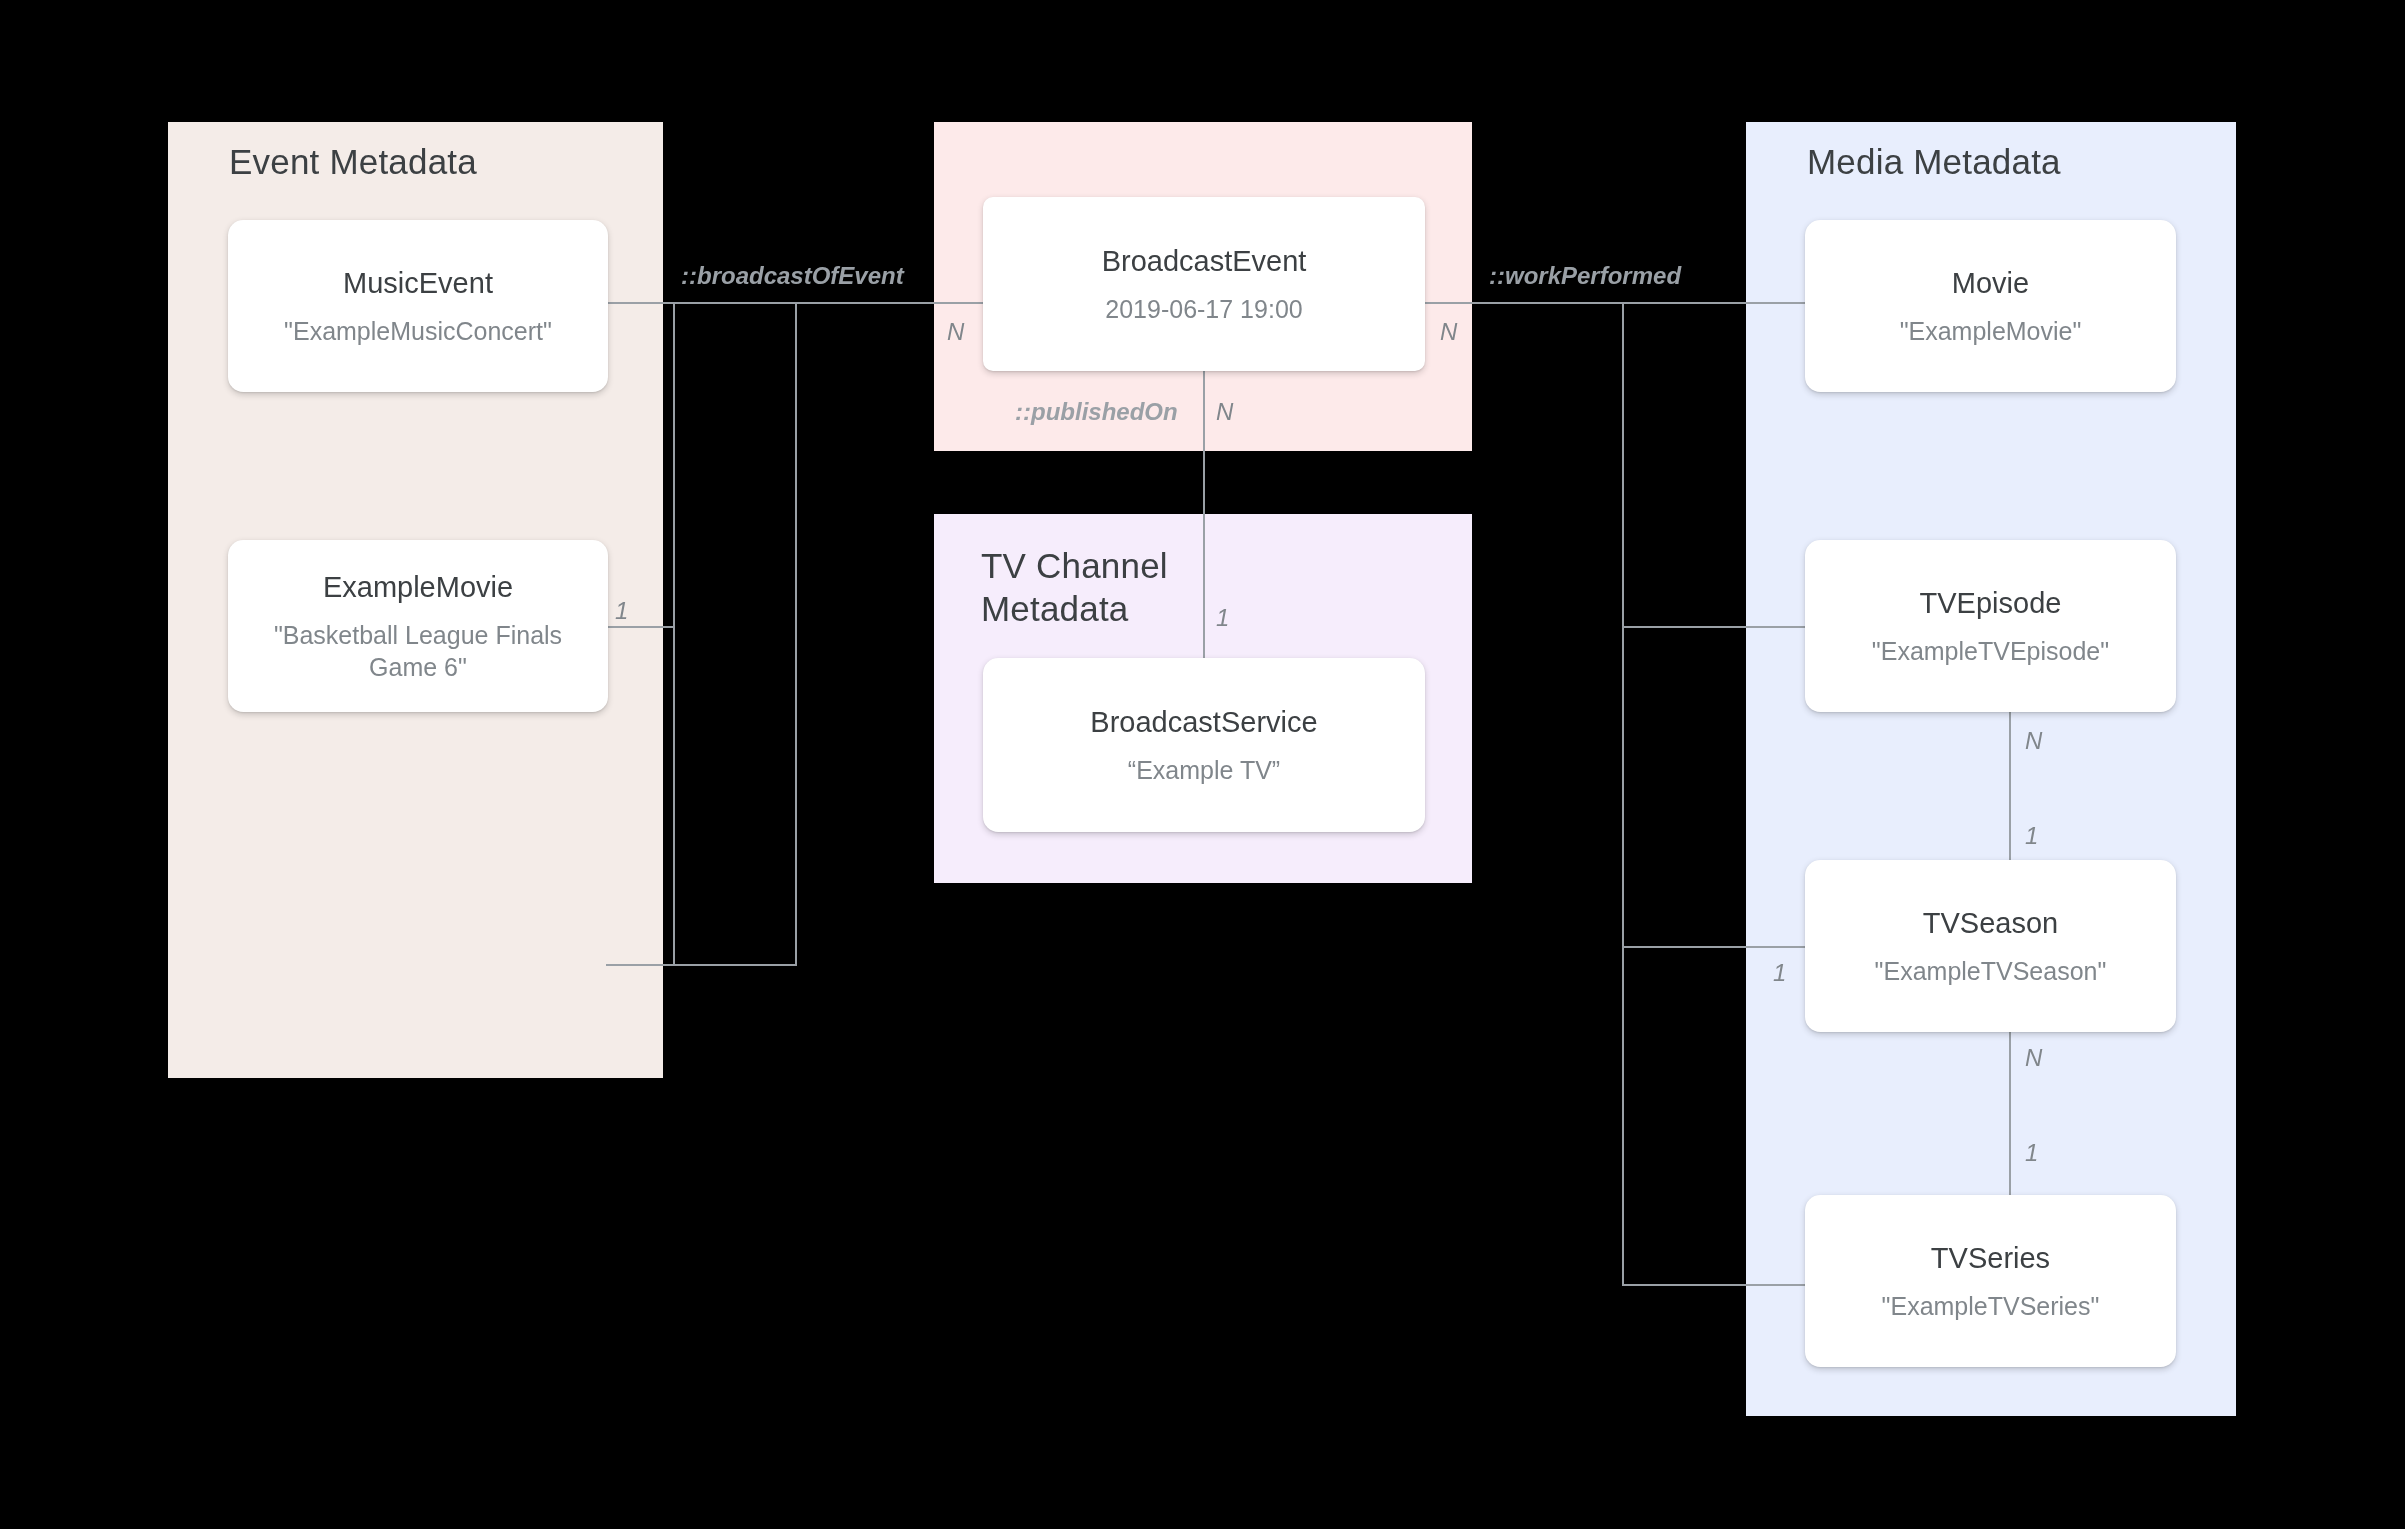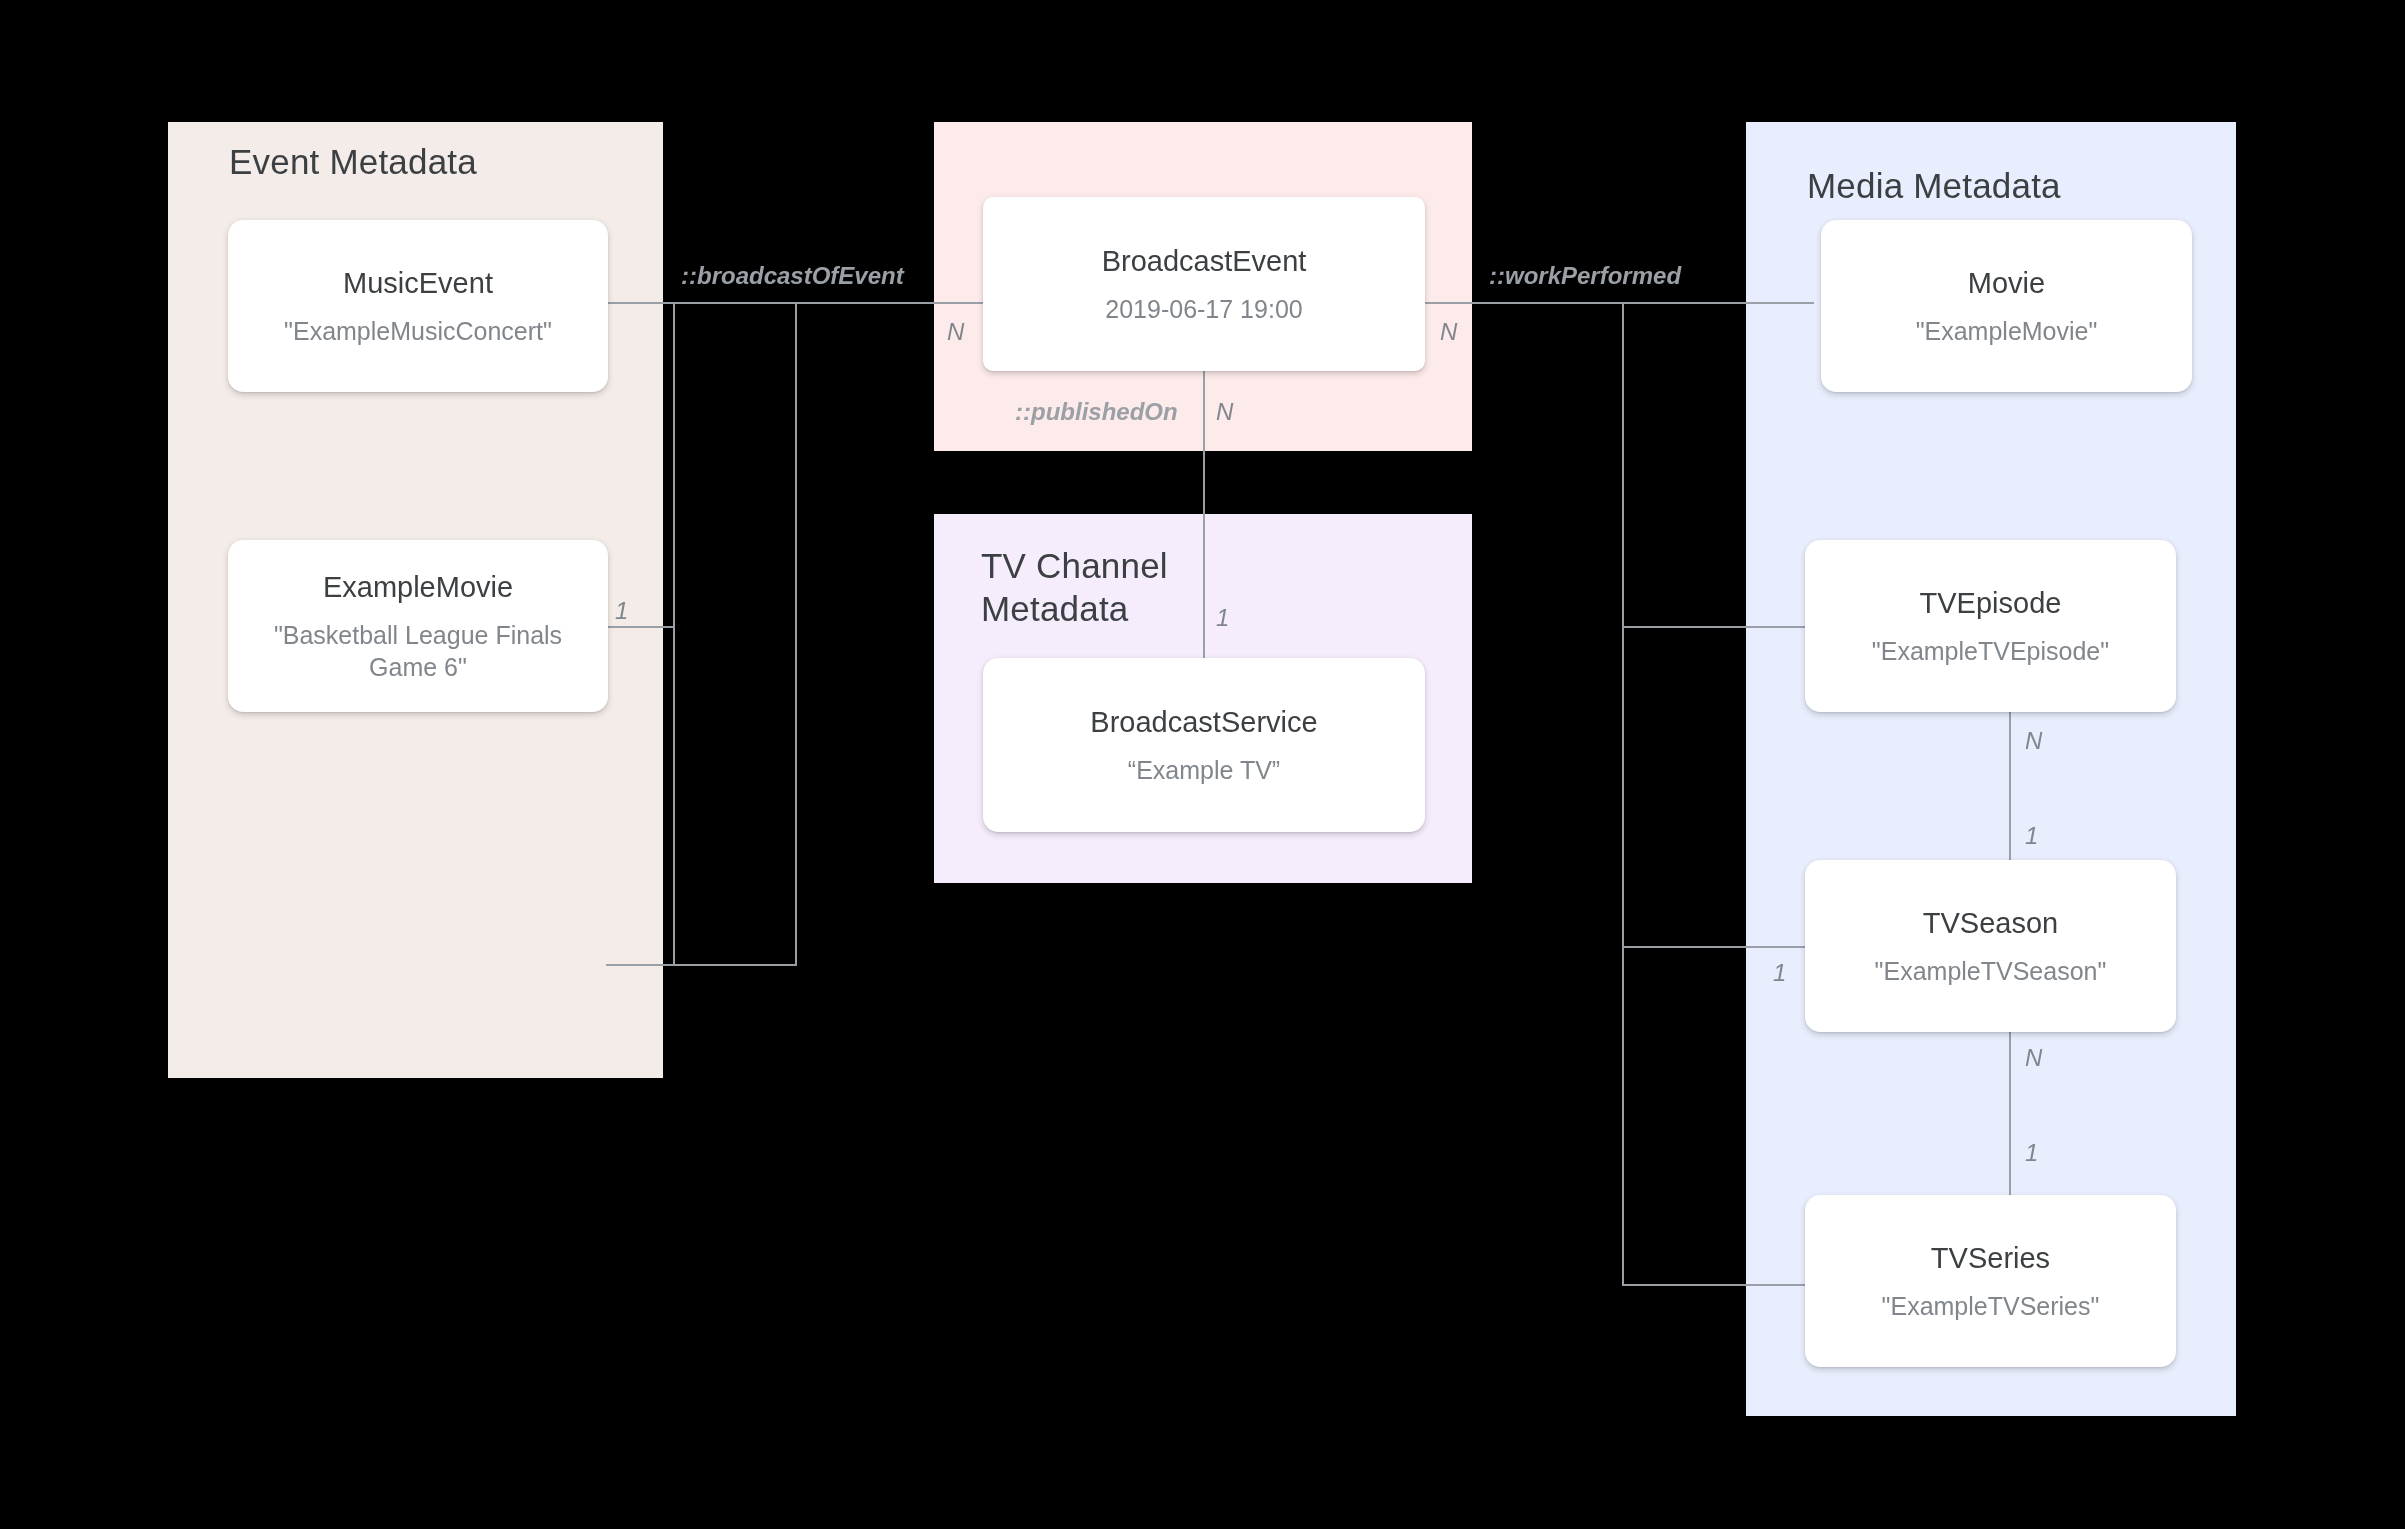--- a/index.html
+++ b/index.html
@@ -111,23 +111,23 @@
   </div>
   <div class="panel-title" style="left:981px; top:545px; width:206px;">TV Channel Metadata</div>
 
   <div class="node" style="left:983px; top:658px; width:442px; height:174px;">
     <div class="node-title">BroadcastService</div>
     <div class="node-value">“Example TV”</div>
   </div>
 
   <div class="panel" style="left:1746px; top:122px; width:490px; height:1294px; background:#e8eefd;">
   </div>
-  <div class="panel-title" style="left:1807px; top:141px; width:401px;margin-top:24px;">Media Metadata</div>
+  <div class="panel-title" style="left:1807px; top:141px; width:401px;">Media Metadata</div>
 
-  <div class="node" style="left:1805px; top:220px; width:371px; height:172px;margin-left:16px;">
+  <div class="node" style="left:1805px; top:220px; width:371px; height:172px;">
     <div class="node-title">Movie</div>
     <div class="node-value">"ExampleMovie"</div>
   </div>
 
   <div class="node" style="left:1805px; top:540px; width:371px; height:172px;">
     <div class="node-title">TVEpisode</div>
     <div class="node-value">"ExampleTVEpisode"</div>
   </div>
 
   <div class="node" style="left:1805px; top:860px; width:371px; height:172px;">

